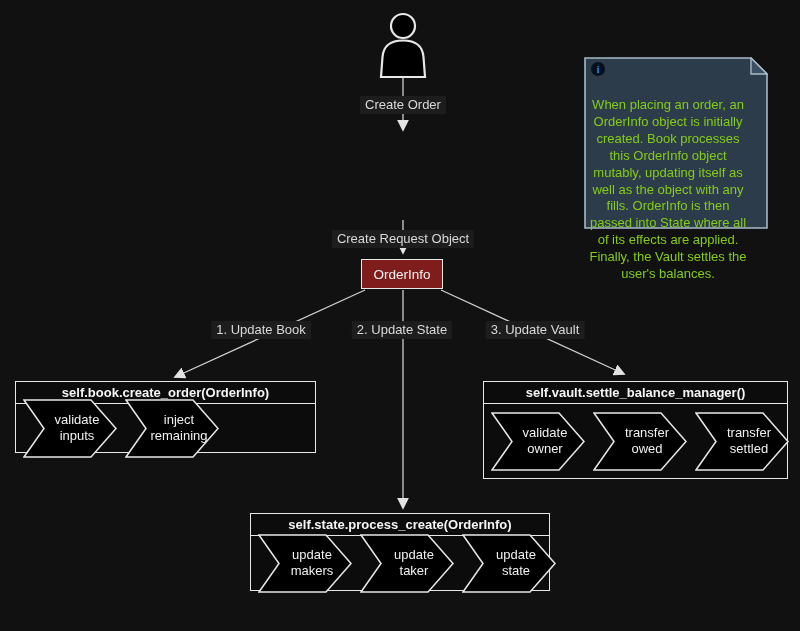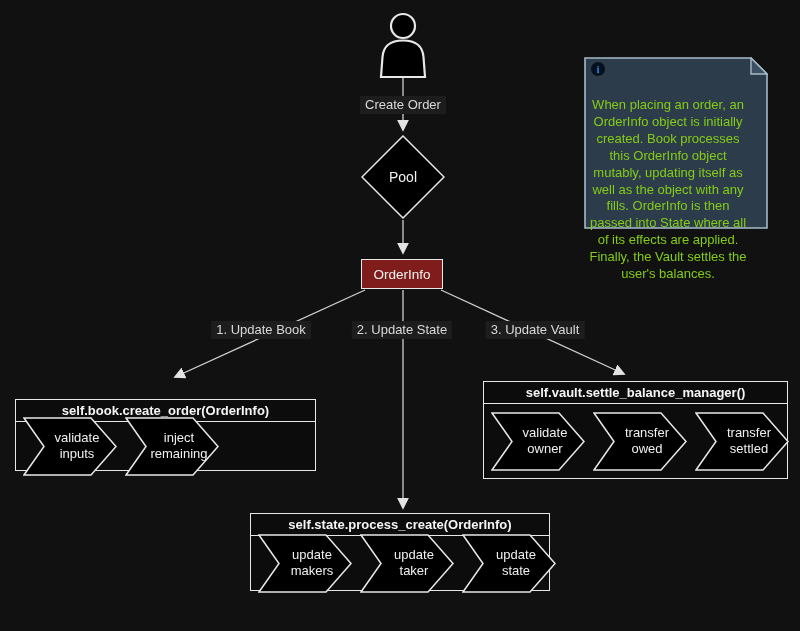--- a/index.html
+++ b/index.html
@@ -86,34 +86,29 @@
     <line x1="403" y1="290" x2="403" y2="508" stroke="#cfcfcf" stroke-width="1.3" marker-end="url(#arrow)"></line>
     <line x1="441" y1="290" x2="624" y2="374" stroke="#cfcfcf" stroke-width="1.3" marker-end="url(#arrow)"></line>
   </svg>
 
   <svg class="actor" viewBox="0 0 56 70">
     <circle cx="28" cy="17" r="12" fill="#000" stroke="#e8e8e8" stroke-width="2.2"></circle>
     <path d="M6,68 L50,68 L48.5,48 C47.5,35 38,31.5 28,31.5 C18,31.5 8.5,35 7.5,48 Z" fill="#000" stroke="#e8e8e8" stroke-width="2.2"></path>
   </svg>
 
   <div class="edge-label" style="left:403px;top:105px;">Create Order</div>
+  <div class="edge-label" style="left:403px;top:239px;">Create Request Object</div>
   <div class="edge-label" style="left:261px;top:330px;">1. Update Book</div>
   <div class="edge-label" style="left:402px;top:330px;">2. Update State</div>
   <div class="edge-label" style="left:535px;top:330px;">3. Update Vault</div>
 
-  <div class="diamond">
-    <svg viewBox="0 0 84 84">
-      <polygon points="42,1 83,42 42,83 1,42" fill="#000" stroke="#e8e8e8" stroke-width="1.5"></polygon>
-    </svg>
-    <span class="node-label">Pool</span>
-  </div>
 
   <div class="rect-node">OrderInfo</div>
 
-  <div class="proc" style="left:15px;top:381px;width:301px;height:72px;margin-top:18px;">
+  <div class="proc" style="left:15px;top:381px;width:301px;height:72px;">
     <div class="proc-title">self.book.create_order(OrderInfo)</div>
     <div class="proc-body">
       <div class="chev">
         <svg viewBox="0 0 94 59">
             <polygon points="1,1 68,1 93,29.5 68,58 1,58 21,29.5" fill="#000" stroke="#e8e8e8" stroke-width="1.5"></polygon>
           </svg>
         <span class="chev-label">validate
 inputs</span>
       </div>
       <div class="chev">

